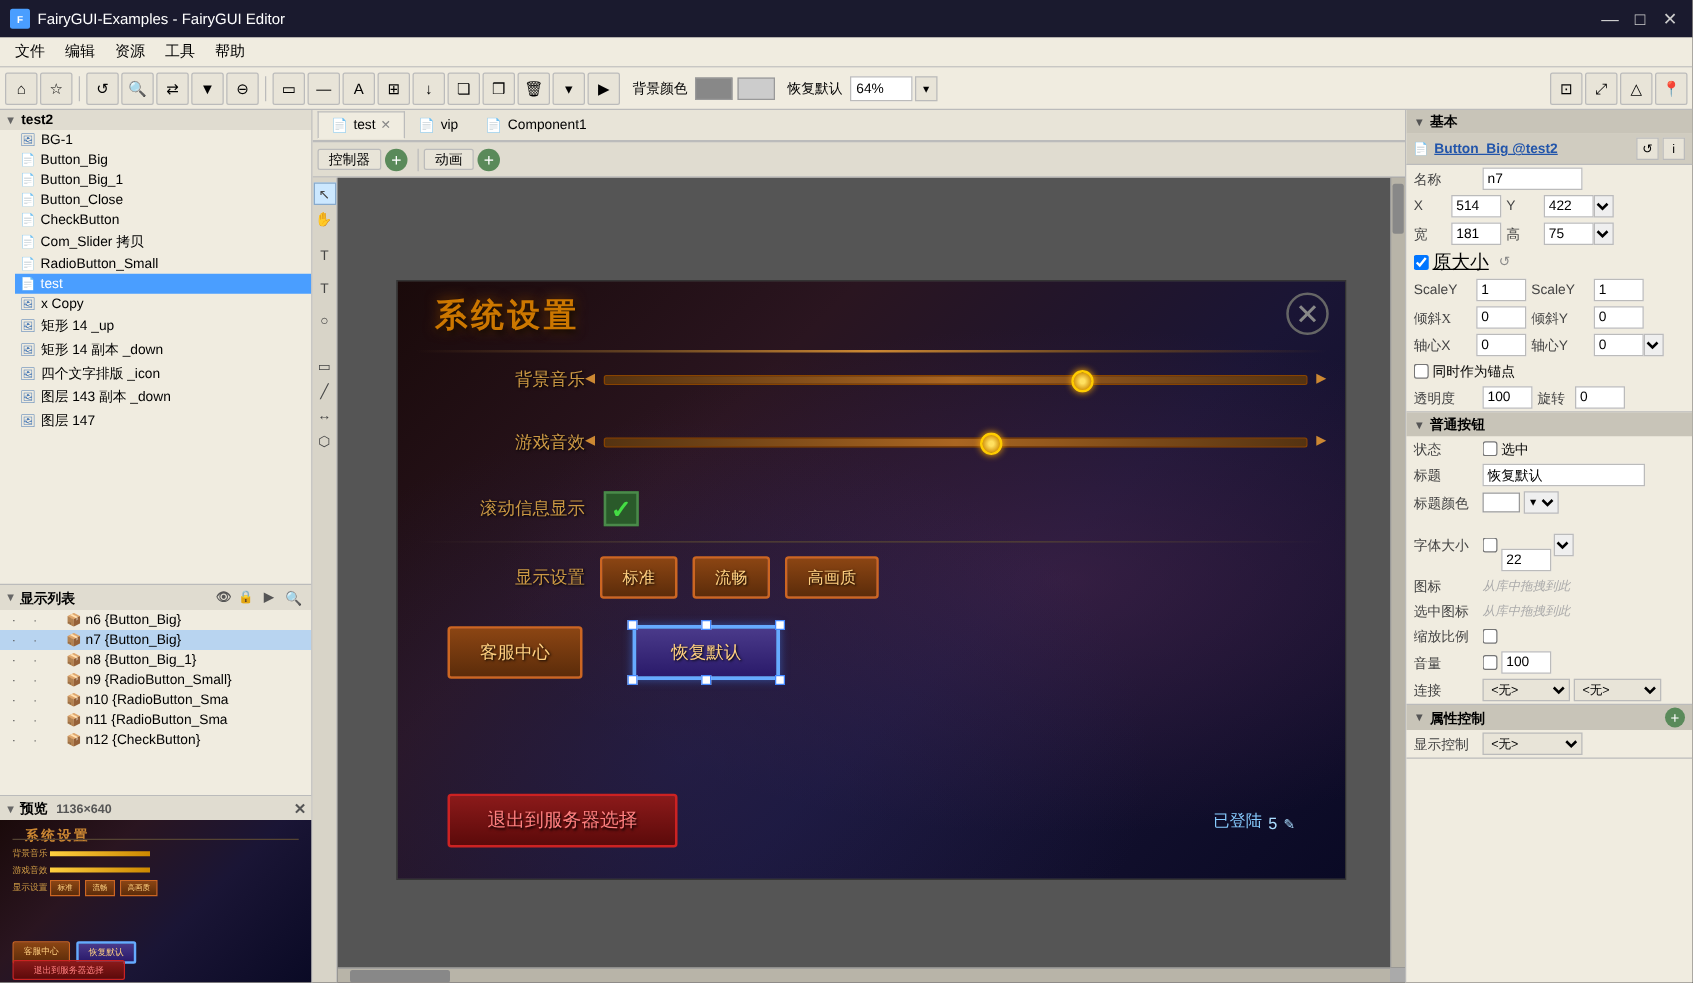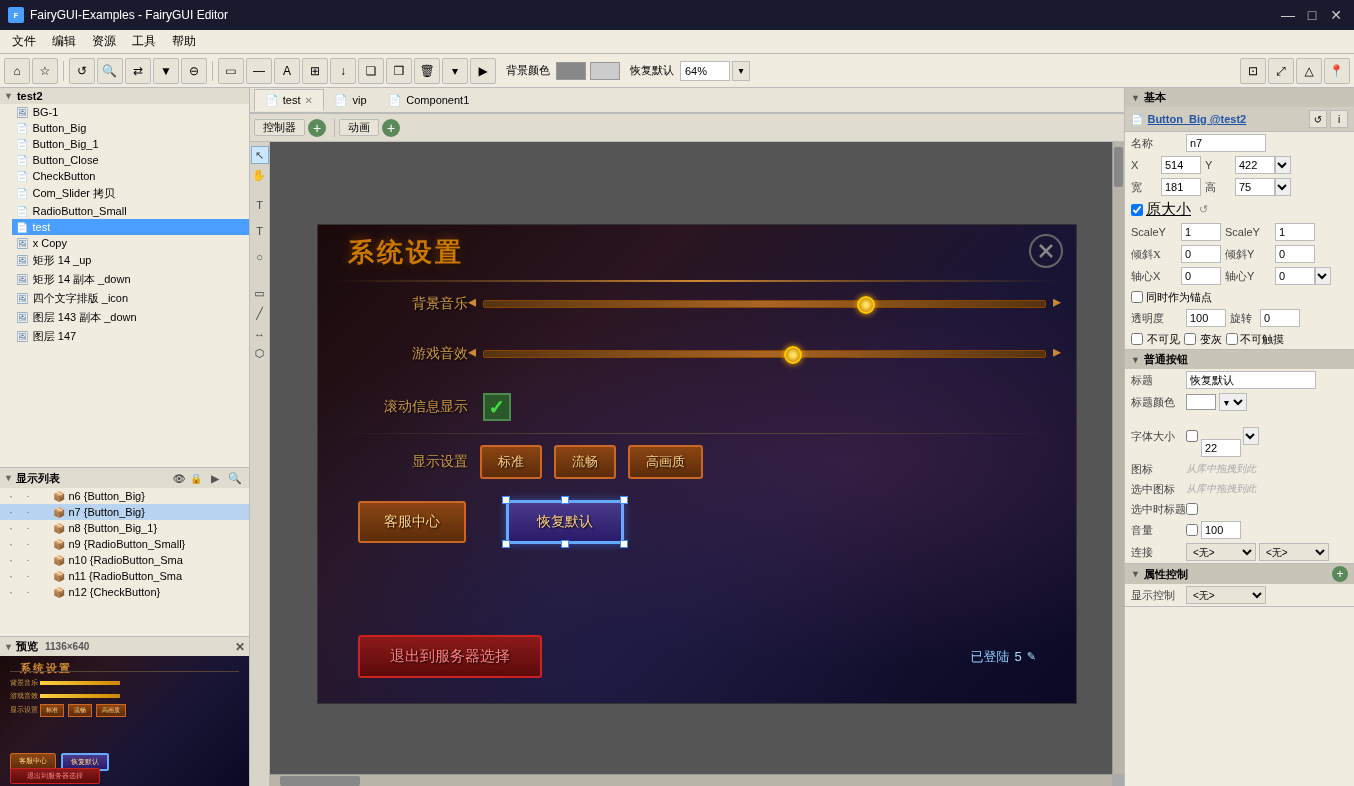--- a/index.html
+++ b/index.html
@@ -451,21 +451,21 @@
               <div style="position:absolute;top:-4px;right:-4px;width:8px;height:8px;background:#fff;border:1px solid #4488ff;"></div>
               <div style="position:absolute;bottom:-4px;left:-4px;width:8px;height:8px;background:#fff;border:1px solid #4488ff;"></div>
               <div style="position:absolute;bottom:-4px;right:-4px;width:8px;height:8px;background:#fff;border:1px solid #4488ff;"></div>
               <div style="position:absolute;top:-4px;left:50%;transform:translateX(-50%);width:8px;height:8px;background:#fff;border:1px solid #4488ff;"></div>
               <div style="position:absolute;bottom:-4px;left:50%;transform:translateX(-50%);width:8px;height:8px;background:#fff;border:1px solid #4488ff;"></div>
             </div>
           </div>
 
           <div style="position:absolute;bottom:25px;left:40px;right:40px;display:flex;align-items:center;justify-content:space-between;">
             <button style="padding:10px 30px;font-size:15px;background:linear-gradient(to bottom,#8b1a1a,#5c0a0a);border:2px solid #cc2222;color:#ff8080;cursor:pointer;border-radius:3px;text-shadow:1px 1px 2px #000;">退出到服务器选择</button>
-            <div style="color:#88ccff;font-size:13px;display:flex;align-items:center;gap:5px;">
+            <div style="color:#88ccff;font-size:13px;display:flex;align-items:flex-end;gap:5px;">
               <span>已登陆</span>
               <span style="color:#aaddff;">5</span>
               <span style="color:#aaddff;font-size:11px;cursor:pointer;">✎</span>
             </div>
           </div>
         </div>
 
         <div style="position:absolute;right:0;top:0;bottom:12px;width:12px;background:#b8b4a8;border-left:1px solid #999;">
           <div style="position:absolute;top:5px;left:1px;right:1px;height:40px;background:#888;border-radius:2px;"></div>
         </div>
@@ -552,36 +552,33 @@
         <span style="font-size:11px;margin-left:3px;">同时作为锚点</span>
       </div>
 
       <div class="prop-row">
         <span class="prop-label">透明度</span>
         <input class="prop-input-sm" value="100" style="">
         <span class="prop-label-w" style="margin-left:4px;">旋转</span>
         <input class="prop-input-sm" value="0" style="">
       </div>
 
-      <div class="prop-row">
-        <input type="checkbox" class="prop-checkbox" style="">
-        <span style="font-size:11px;margin:0 4px;">不可见</span>
-        <input type="checkbox" class="prop-checkbox" style="">
-        <span style="font-size:11px;margin:0 4px;">变灰</span>
-        <input type="checkbox" class="prop-checkbox" style="">
-        <span style="font-size:11px;margin:0 2px;">不可触摸</span>
-      </div>
     </div>
 
     <div class="prop-section">
       <div class="prop-section-header">
         <span class="expand-icon">▼</span>
         <span>普通按钮</span>
       </div>
 
+      <div class="prop-row">
+        <span class="prop-label">状态</span>
+        <input type="checkbox" class="prop-checkbox" style="">
+        <span style="font-size:11px;margin-left:3px;">选中</span>
+      </div>
 
       <div class="prop-row">
         <span class="prop-label">标题</span>
         <input class="prop-input" value="恢复默认" style="width: 130px;">
       </div>
 
 
       <div class="prop-row">
         <span class="prop-label">标题颜色</span>
         <div style="display:flex;align-items:center;gap:3px;">
@@ -601,21 +598,21 @@
         <span class="prop-label">图标</span>
         <span style="font-size:10px;color:#aaa;font-style:italic;">从库中拖拽到此</span>
       </div>
 
       <div class="prop-row">
         <span class="prop-label">选中图标</span>
         <span style="font-size:10px;color:#aaa;font-style:italic;">从库中拖拽到此</span>
       </div>
 
       <div class="prop-row">
-        <span class="prop-label">选中时标题</span>
+        <span class="prop-label">缩放比例</span>
         <input type="checkbox" class="prop-checkbox" style="">
       </div>
 
       <div class="prop-row">
         <span class="prop-label">音量</span>
         <input type="checkbox" class="prop-checkbox" style="">
         <input class="prop-input-sm" value="100" style="margin-left: 3px;">
       </div>
 
       <div class="prop-row">

